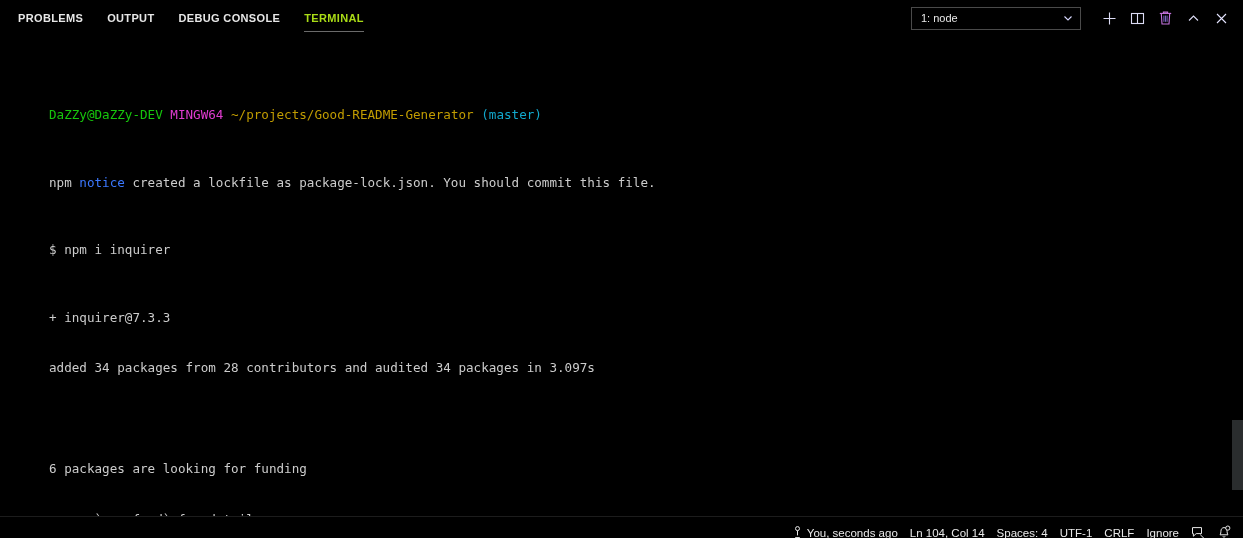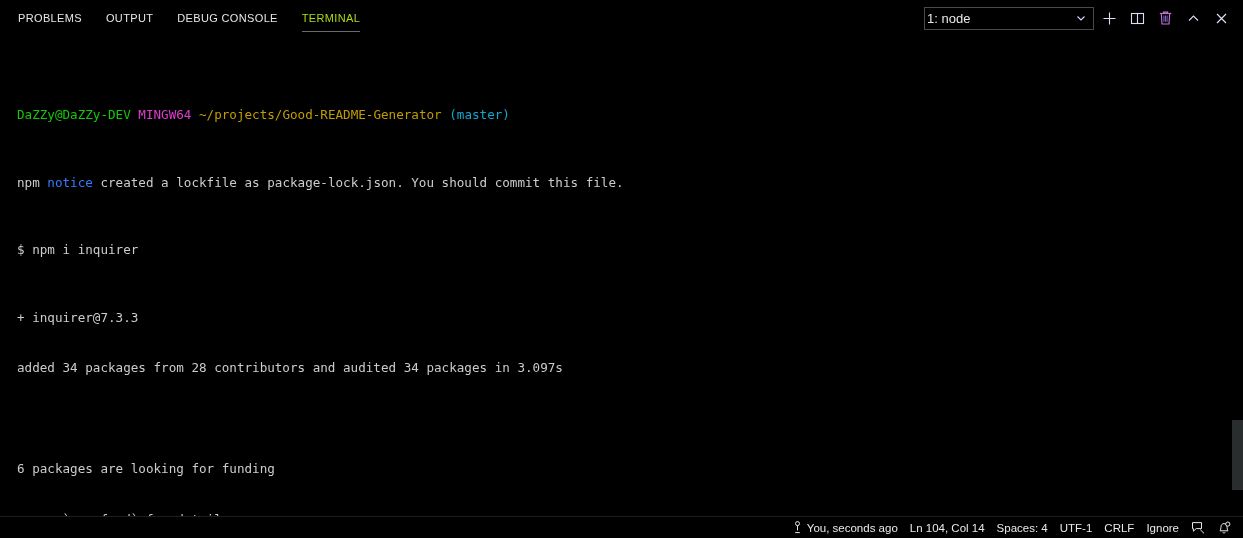--- a/index.html
+++ b/index.html
@@ -33,20 +33,21 @@
   .tab {
     position: relative;
     height: 36px;
     display: flex; align-items: center;
     margin-right: 24px;
     font-size: 11px;
     letter-spacing: 0.35px;
     color: #e7e7e7;
     cursor: pointer;
     text-transform: uppercase;
+    font-weight: bold;
   }
   .tab.active { color: #a9db16; }
   .tab.active::after {
     content: "";
     position: absolute;
     left: 0; right: 0; bottom: 4px;
     height: 1px;
     background: #6a6a6a;
   }
 
@@ -55,24 +56,24 @@
     right: 8px; top: 0;
     height: 36px;
     display: flex; align-items: center;
     gap: 0px;
   }
   .term-select {
     width: 170px; height: 23px;
     border: 1px solid #4a4a4a;
     background: #000000;
     color: #e8e8e8;
-    font-size: 13px;
+    font-size: 11px;
     display: flex; align-items: center;
-    padding: 0 6px 0 2px;
-    margin-right: 1px;
+    padding: 0 6px 0 9px;
+    margin-right: 14px;
     cursor: pointer;
     position: relative;
   }
   .term-select .sel-label { flex: 1; line-height: 1; }
   .term-select .chev { width: 12px; height: 12px; display: block; }
   .hicon {
     width: 28px; height: 28px;
     display: flex; align-items: center; justify-content: center;
     cursor: pointer;
   }
@@ -87,21 +88,21 @@
     padding: 4px 0 0 17px;
   }
   .term-lines {
     font-family: "DejaVu Sans Mono", "Liberation Mono", monospace;
     font-size: 12.6px;
     line-height: 16.85px;
     white-space: pre-wrap;
     word-break: break-all;
     letter-spacing: 0px;
   }
-  .line { min-height: 16.85px; }
+  .line { min-height: 16.85px; margin-left: 32px; }
   .c-green   { color: #16c60c; }
   .c-magenta { color: #e03cd0; }
   .c-yellow  { color: #c19c00; }
   .c-cyan    { color: #11a8cd; }
   .c-white   { color: #cccccc; }
   .c-blue    { color: #3b78ff; }
 
   .scroll-thumb {
     position: absolute;
     right: 0; width: 11px;
@@ -116,21 +117,21 @@
     background: #000000;
     border-top: 1px solid #1c1c1c;
     display: flex;
     align-items: center;
     justify-content: flex-end;
     padding-right: 6px;
     font-size: 11.5px;
     color: #e8e8e8;
   }
   .status-item {
-    display: flex; align-items: center;
+    display: flex; align-items: flex-end;
     height: 22px;
     padding: 0 6px;
     gap: 4px;
     cursor: pointer;
     white-space: nowrap;
   }
   .status-item svg { display: block; }
 </style>
 </head>
 <body>

